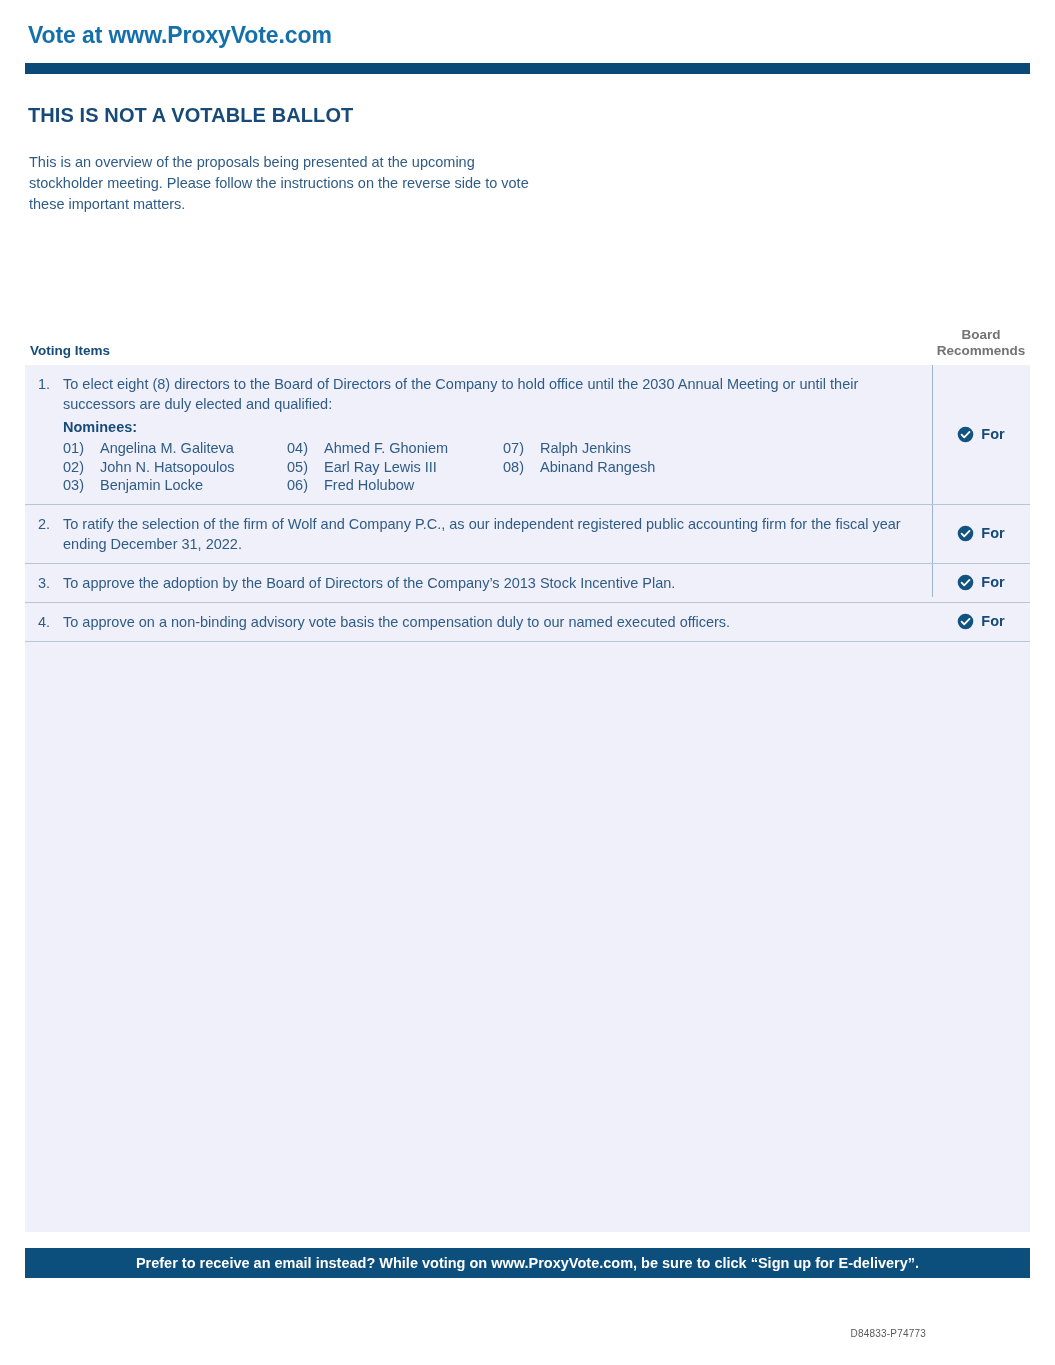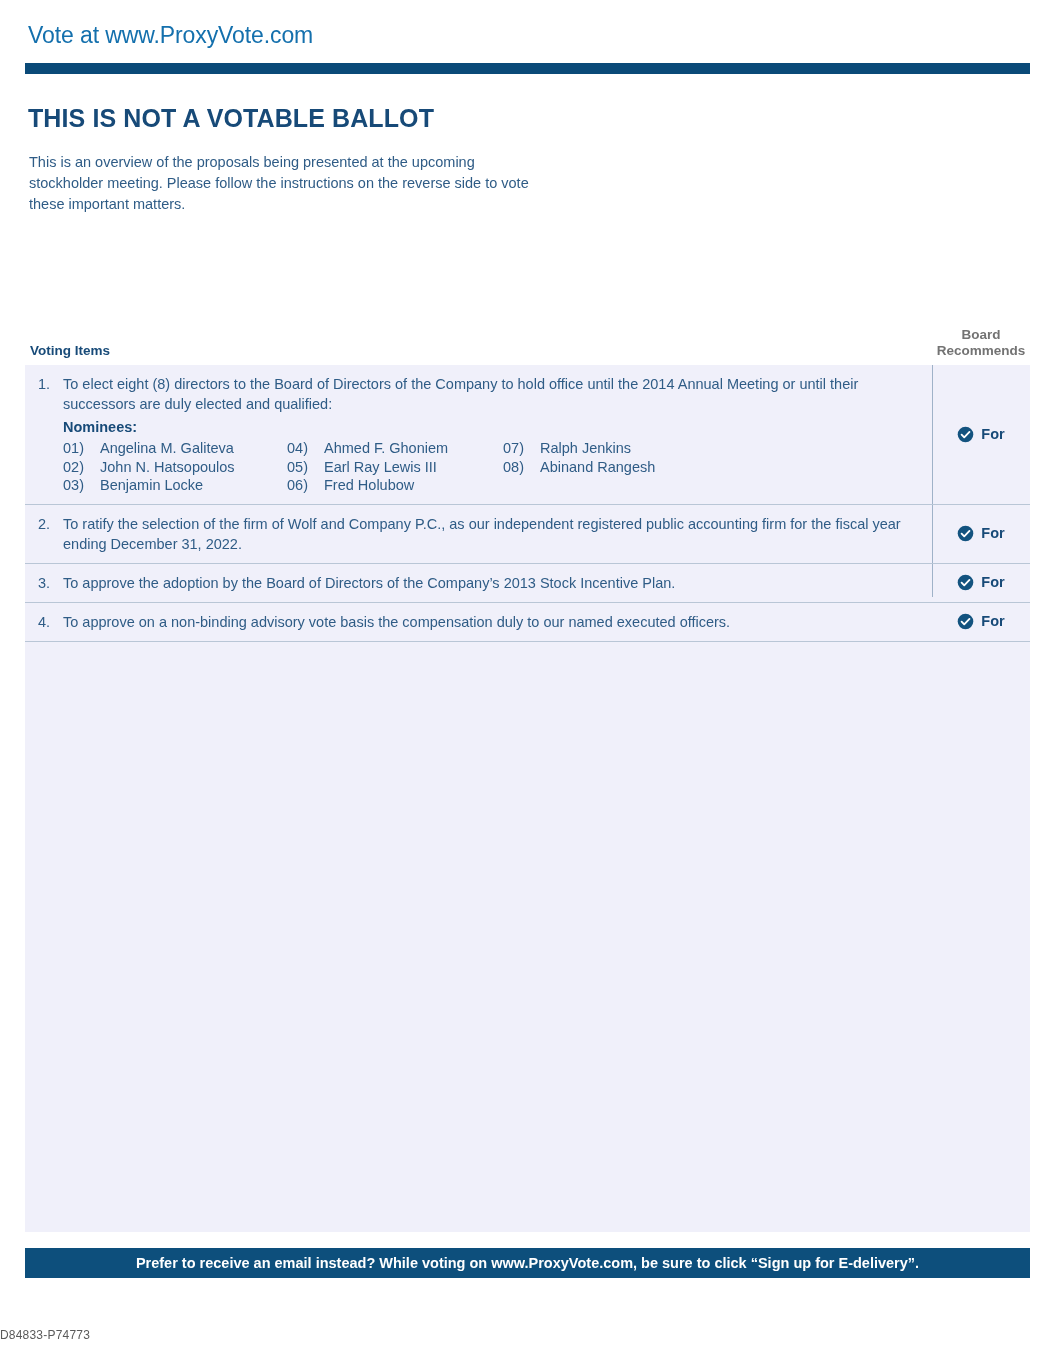--- a/index.html
+++ b/index.html
@@ -15,40 +15,40 @@
     overflow: hidden;
     -webkit-font-smoothing: antialiased;
   }
 
   
   .brand-title {
     position: absolute;
     left: 28px;
     top: 22px;
     font-size: 23px;
-    font-weight: normal;
+    font-weight: bold;
     color: #1470ad;
     letter-spacing: -0.1px;
     white-space: nowrap;
   }
   .header-rule {
     position: absolute;
     left: 25px;
     top: 63px;
     width: 1005px;
     height: 11px;
     background: #0a4a78;
   }
 
   
   .page-heading {
     position: absolute;
     left: 28px;
     top: 104px;
-    font-size: 25px;
+    font-size: 20px;
     font-weight: bold;
     color: #174a78;
     letter-spacing: 0.1px;
     white-space: nowrap;
   }
   .intro-text {
     position: absolute;
     left: 29px;
     top: 152px;
     width: 520px;
@@ -197,22 +197,22 @@
     font-size: 14.5px;
     font-weight: bold;
     color: #ffffff;
     white-space: nowrap;
   }
   .control-number {
     position: absolute;
     left: 0;
     top: 1328px;
     width: 926px;
-    text-align: left;
-    font-size: 12px;
+    text-align: right;
+    font-size: 10px;
     color: #5a5a5a;
     letter-spacing: 0.2px;
   }
 </style>
 </head>
 <body>
 
 <div class="brand-title">Vote at www.ProxyVote.com</div>
 <div class="header-rule"></div>
 
@@ -225,21 +225,21 @@
   <span>Recommends</span>
 </div>
 
 <div class="ballot-panel">
   <div class="col-divider"></div>
 
   <div class="vote-row first tall">
     <div class="row-text">
       <div class="item-line">
         <div class="item-num">1.</div>
-        <div class="item-body">To elect eight (8) directors to the Board of Directors of the Company to hold office until the 2014 Annual Meeting or until their successors are duly elected and qualified:</div>
+        <div class="item-body">To elect eight (8) directors to the Board of Directors of the Company to hold office until the 2030 Annual Meeting or until their successors are duly elected and qualified:</div>
       </div>
       <div style="padding-left:30px;">
         <div class="nominees-label">Nominees:</div>
         <div class="nominee-grid">
           <div class="nominee-col">
             <div class="nominee-line">
               <span class="nominee-idx">01)</span>
               <span>Angelina M. Galiteva</span>
             </div>
             <div class="nominee-line">

